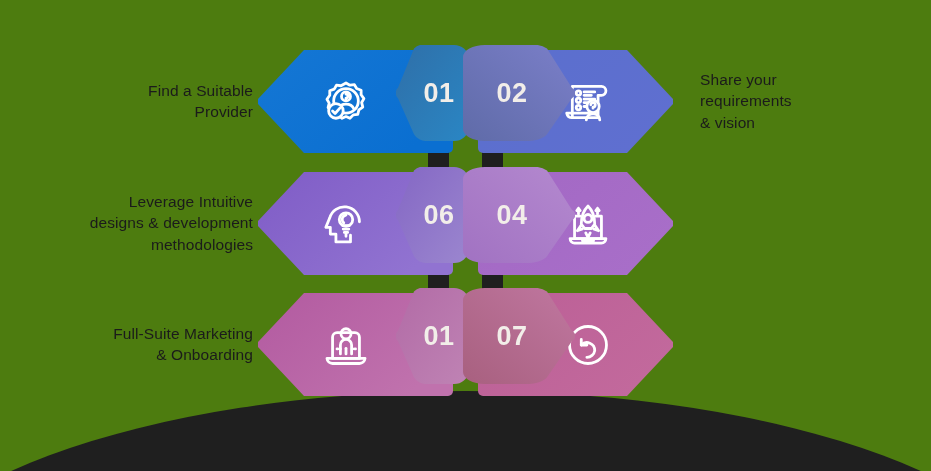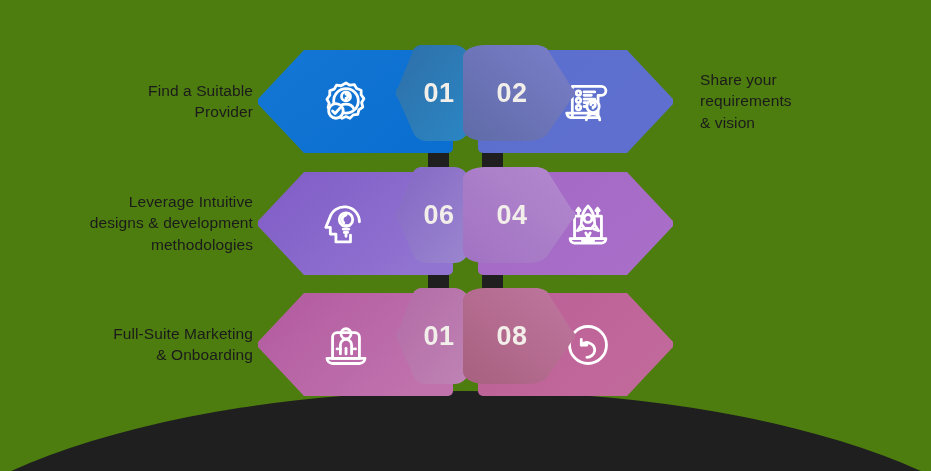--- a/index.html
+++ b/index.html
@@ -399,18 +399,18 @@
     <div class="badge badge-r">
       <svg viewBox="0 0 72 112" preserveAspectRatio="none">
         <defs>
           <linearGradient id="bd6" x1="1" y1="0" x2="0" y2="1">
             <stop offset="0" stop-color="#c077a0"></stop>
               <stop offset="1" stop-color="#a8607f"></stop>
           </linearGradient>
         </defs>
         <path d="M54 4 A14 14 0 0 0 40 0 H14 A14 14 0 0 0 0 14 V98 A14 14 0 0 0 14 112 H40 A14 14 0 0 0 54 104 L70 62 A9 9 0 0 0 70 50 Z" fill="url(#bd6)"></path>
       </svg>
-      <div class="num">08</div>
+      <div class="num">07</div>
     </div>
 
   </div>
 
 </div>
 
 </body></html>

